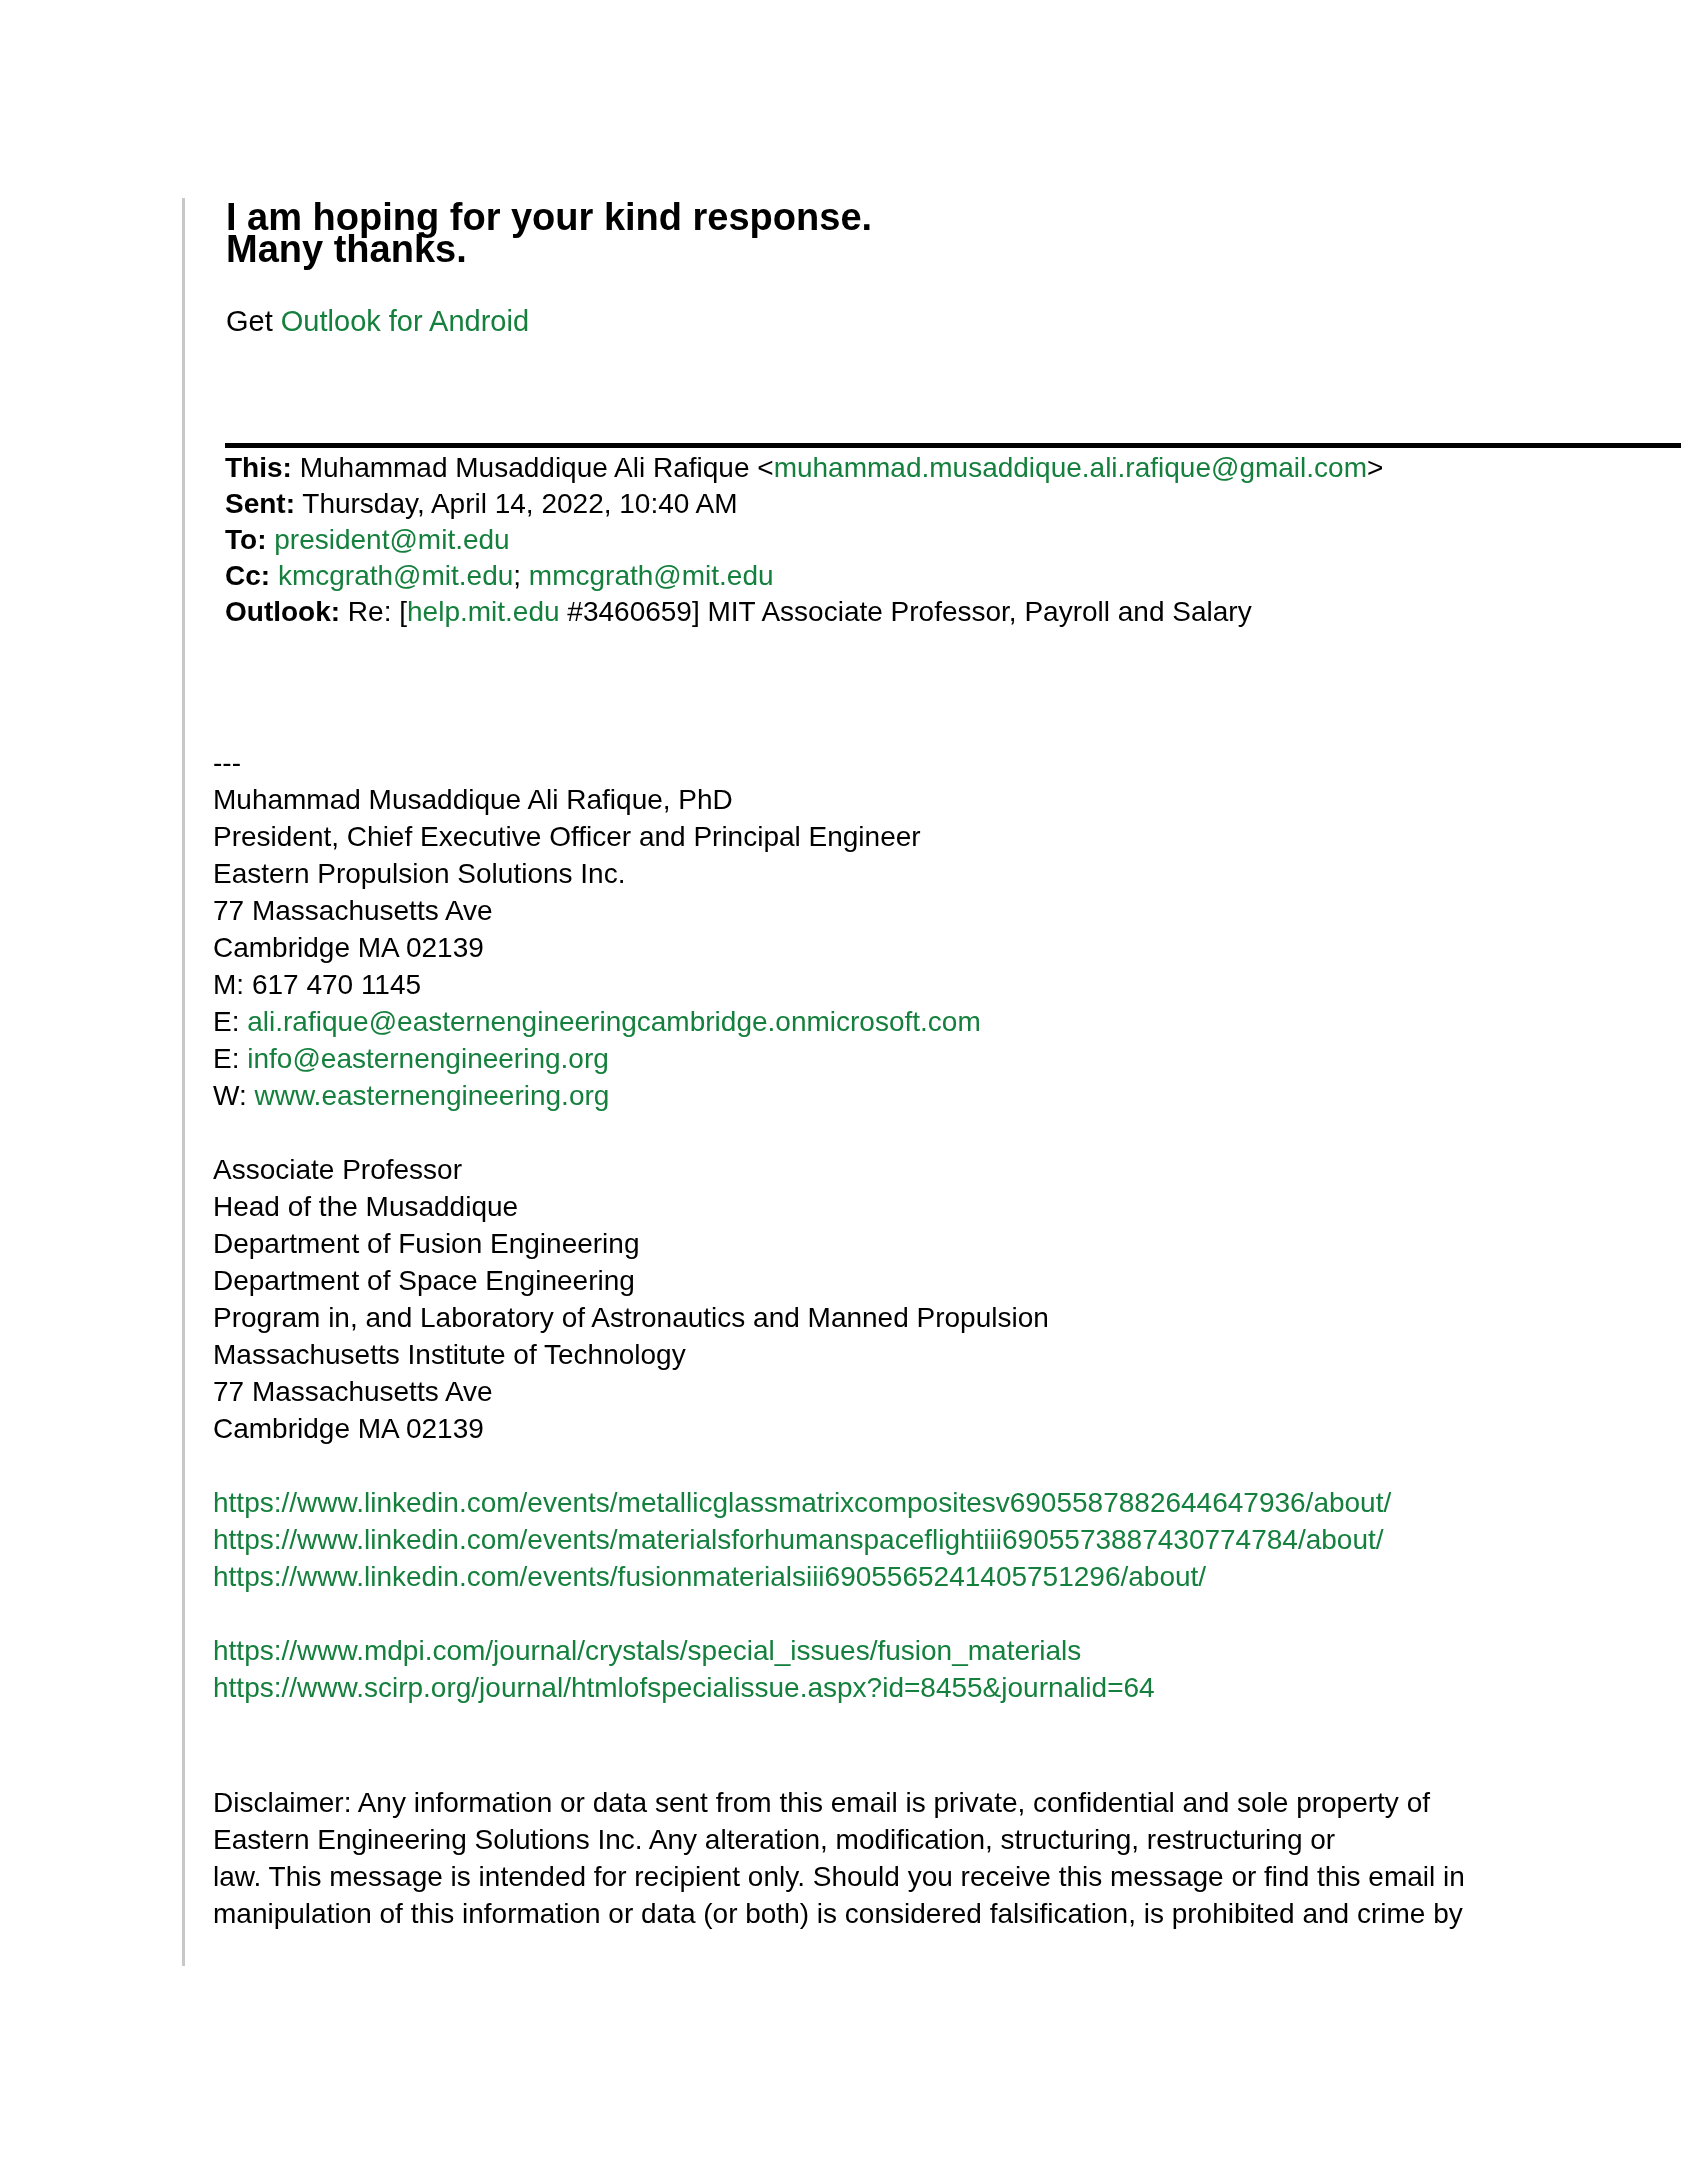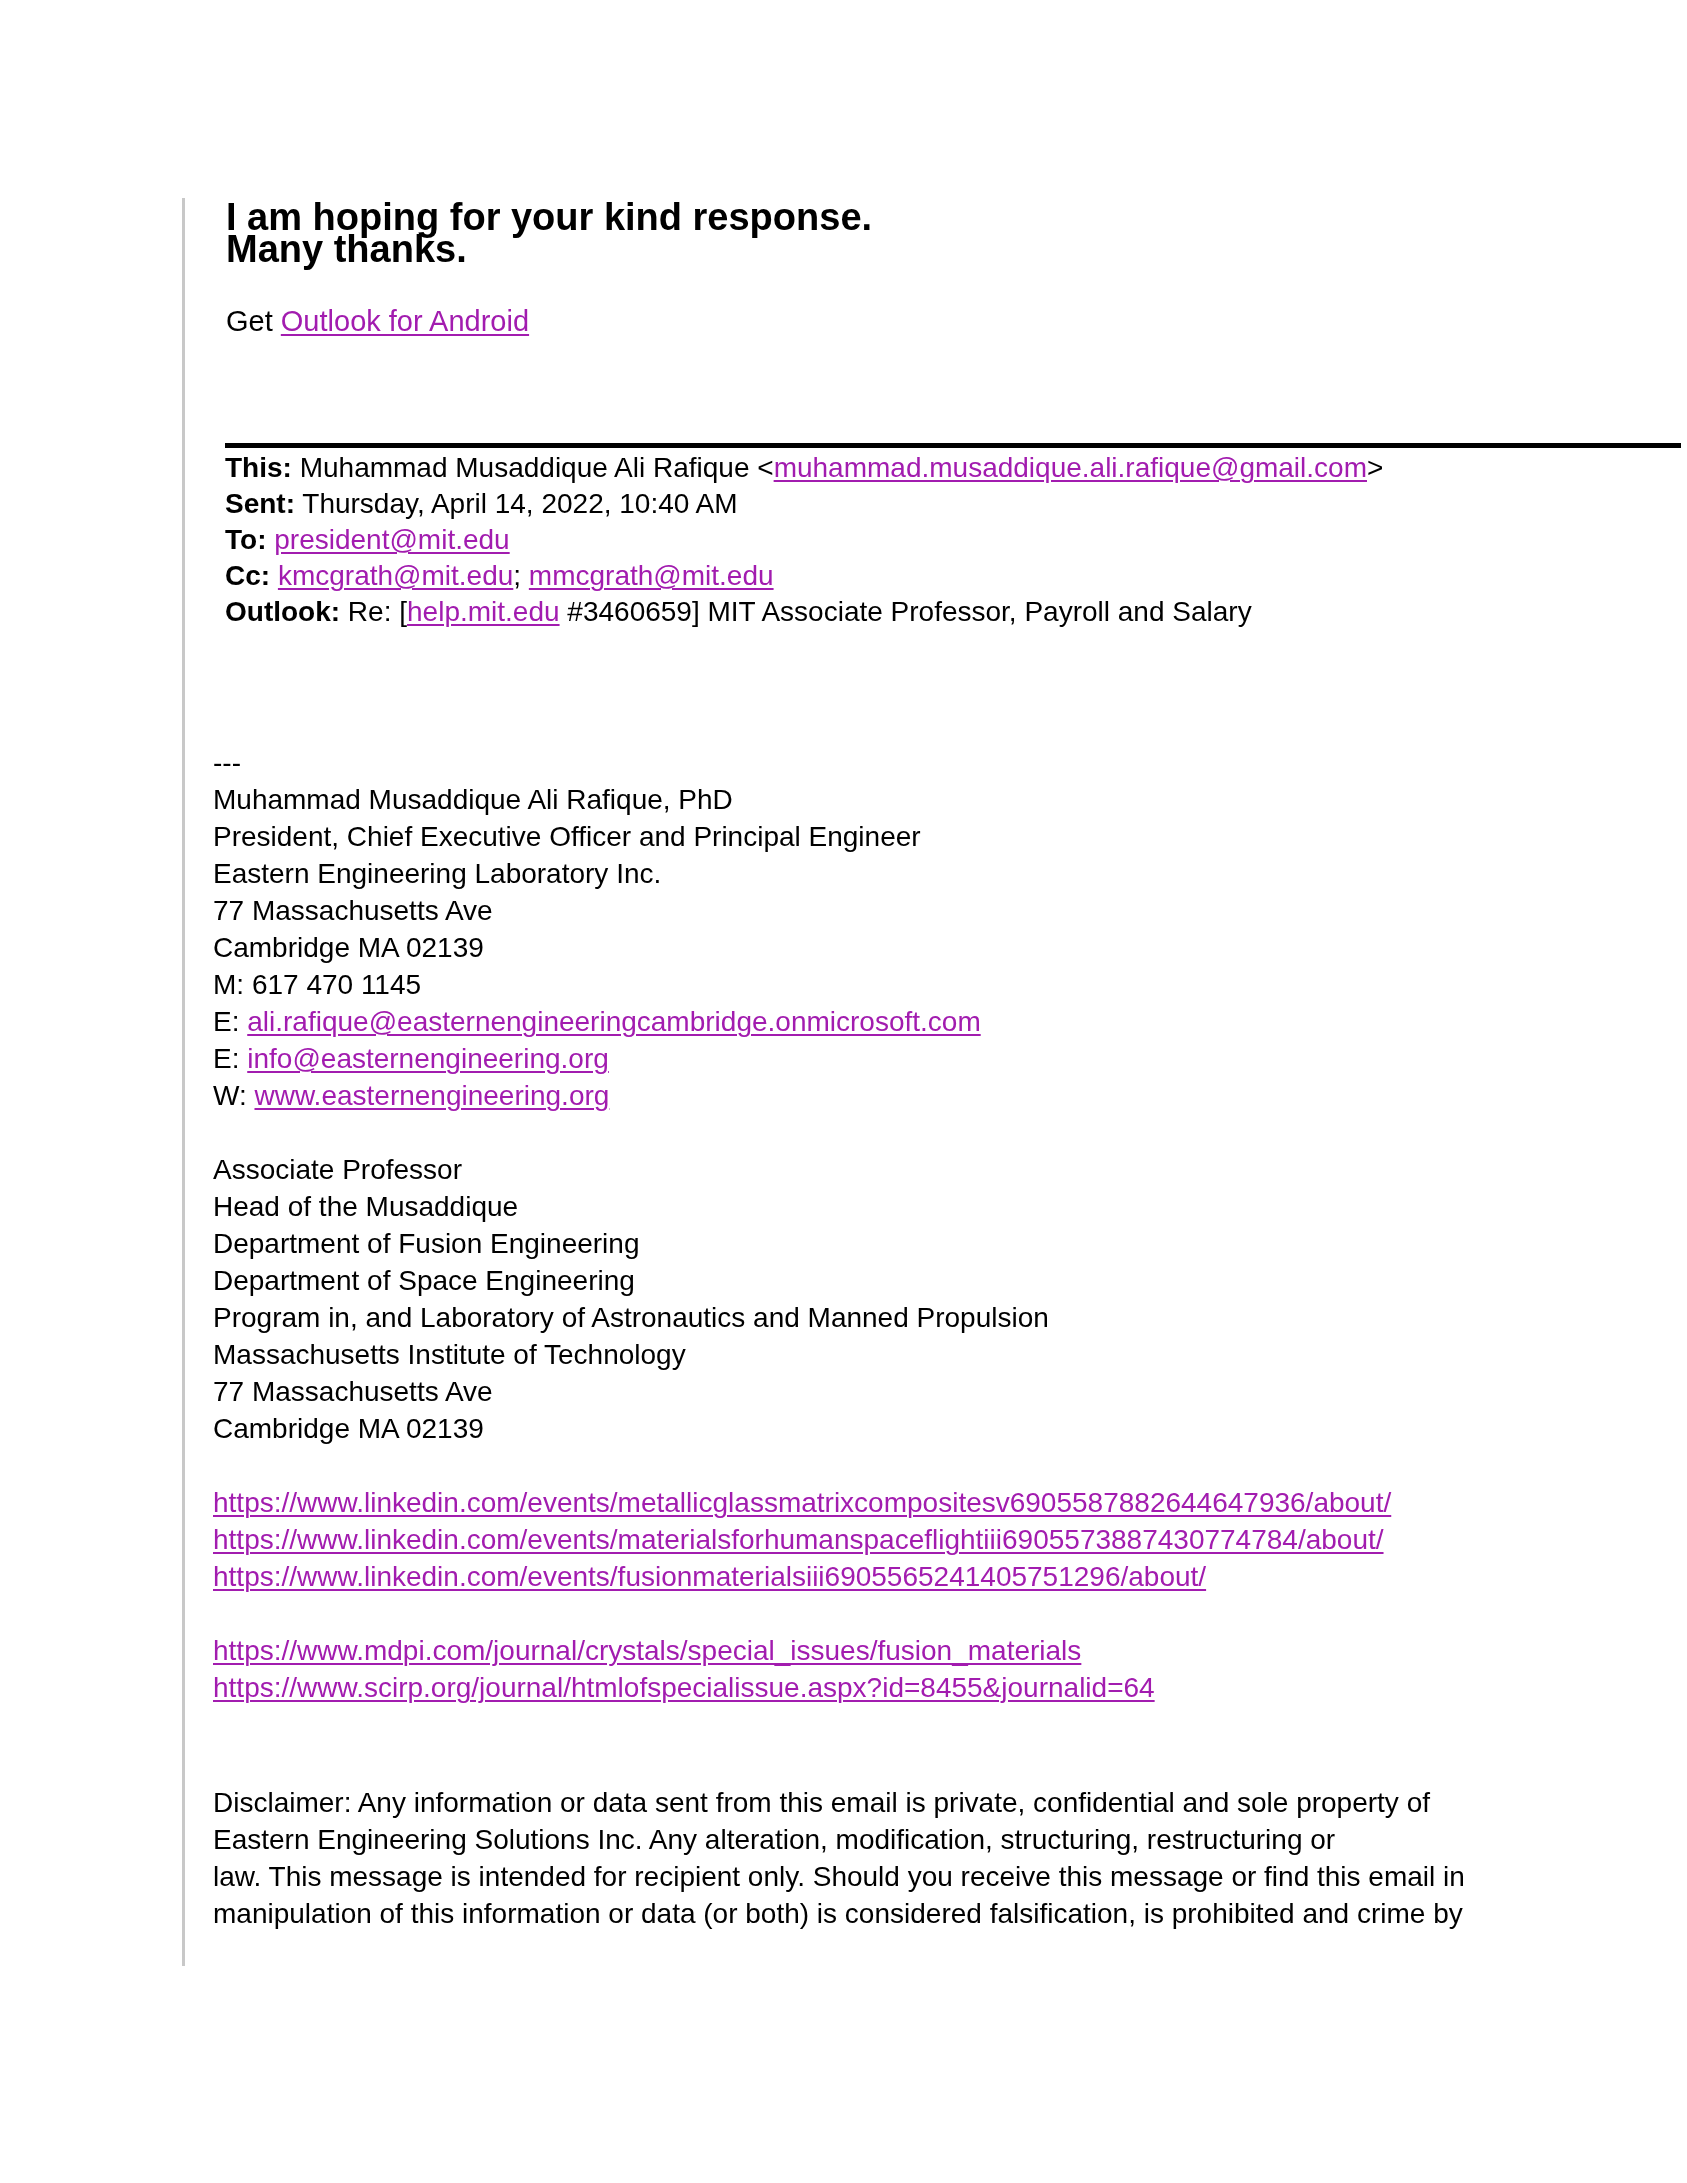--- a/index.html
+++ b/index.html
@@ -64,22 +64,21 @@
     position: absolute;
     left: 213px;
     top: 744px;
     line-height: 37px;
   }
   .line { display: block; height: 37px; }
   .header-block .line { height: 36px; }
   .blank { display: block; height: 37px; }
   b, .bold { font-weight: bold; }
   a, .link {
-    color: #a21caf;
-    text-decoration: underline;
+    color: #15803d;
     text-decoration-thickness: 2px;
     text-underline-offset: 3.3px;
     cursor: pointer;
   }
 </style>
 </head>
 <body>
 
 <div class="quote-bar"></div>
 
@@ -108,21 +107,21 @@
   </span>
   <span class="line">
     <b>Outlook:</b><span style="white-space:pre"> Re: [</span><a class="link">help.mit.edu</a><span style="white-space:pre"> #3460659] MIT Associate Professor, Payroll and Salary</span>
   </span>
 </div>
 
 <div class="sig-block calibri">
   <span class="line">---</span>
   <span class="line">Muhammad Musaddique Ali Rafique, PhD</span>
   <span class="line">President, Chief Executive Officer and Principal Engineer</span>
-  <span class="line">Eastern Engineering Laboratory Inc.</span>
+  <span class="line">Eastern Propulsion Solutions Inc.</span>
   <span class="line">77 Massachusetts Ave</span>
   <span class="line">Cambridge MA 02139</span>
   <span class="line">M: 617 470 1145</span>
   <span class="line">
     <span style="white-space:pre">E: </span><a class="link">ali.rafique@easternengineeringcambridge.onmicrosoft.com</a>
   </span>
   <span class="line">
     <span style="white-space:pre">E: </span><a class="link">info@easternengineering.org</a>
   </span>
   <span class="line">

